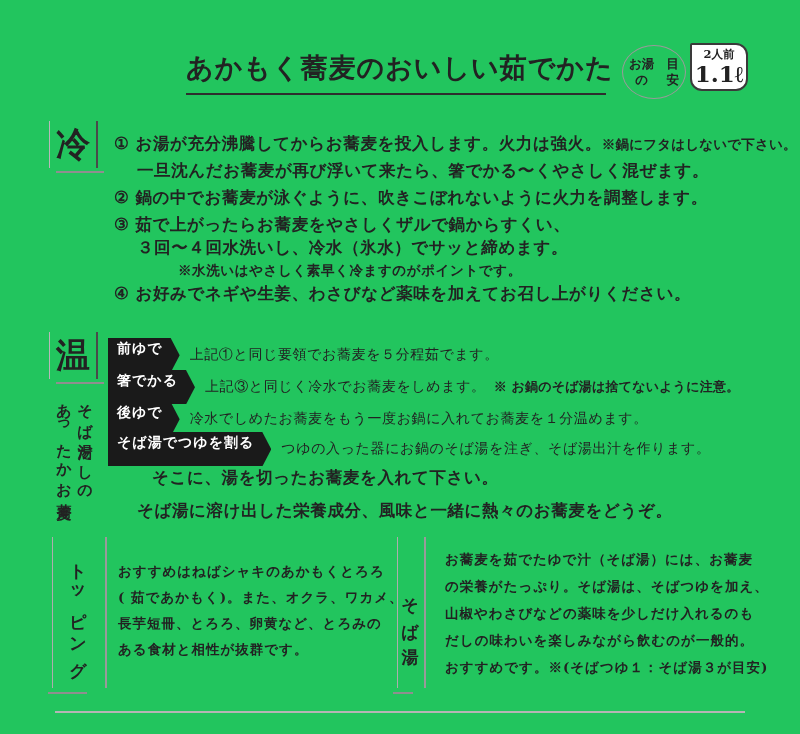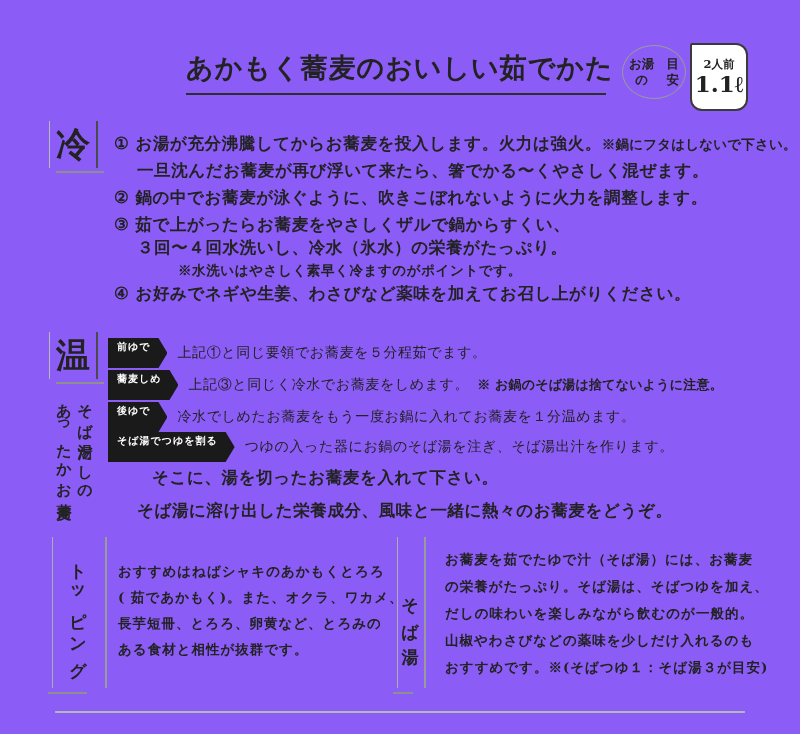--- a/index.html
+++ b/index.html
@@ -1,33 +1,33 @@
 <!DOCTYPE html>
 <html><head>
 <meta charset="utf-8">
 <style>
   html,body{margin:0;padding:0;background:#ffffff;}
   .page{
-    position:relative;width:800px;height:734px;background:#8b5cf6;overflow:hidden;
+    position:relative;width:800px;height:734px;background:#22c55e;overflow:hidden;
     font-family:"DejaVu Serif","Liberation Serif",serif;color:#222222;
   }
   
   .title-wrap{
     position:absolute;top:52px;left:186px;width:420px;text-align:center;
     border-bottom:2px solid #2e2e2e;padding-bottom:9px;
   }
   .title{font-size:27px;font-weight:700;letter-spacing:1px;white-space:nowrap;line-height:32px;}
   .guide-circle{
     position:absolute;left:622px;top:45px;width:62px;height:52px;
     border:1px solid #9a9a9a;border-radius:50%;
     display:flex;flex-direction:row;justify-content:center;align-items:center;
     font-size:12.5px;font-weight:700;line-height:1.3;text-align:center;
   }
   .guide-bubble{
-    position:absolute;left:690px;top:43px;width:58px;height:68px;box-sizing:border-box;
+    position:absolute;left:690px;top:43px;width:58px;height:48px;box-sizing:border-box;
     border:2px solid #3a3a3a;border-radius:2px 12px 12px 12px;
     display:flex;flex-direction:column;align-items:center;justify-content:center;background:#fff;
   }
   .guide-servings{font-size:11.5px;font-weight:700;line-height:1.1;}
   .guide-volume{font-size:23px;font-weight:700;line-height:1.1;}
   
   .label-frame{
     position:absolute;width:49px;height:47px;box-sizing:border-box;
     border-left:1px solid #b8b8b8;border-right:2px solid #4a4a4a;
     display:flex;align-items:center;justify-content:center;
@@ -42,21 +42,21 @@
   .step-line{
     position:absolute;white-space:nowrap;font-size:16.5px;font-weight:700;
     letter-spacing:0.6px;line-height:20px;
   }
   .step-marker{margin-right:6px;}
   .inline-note{font-size:13.5px;letter-spacing:0.2px;text-align:center;}
   .small-line{font-size:13.5px;margin-left:41px;}
   
   .warm-row{position:absolute;display:flex;align-items:center;white-space:nowrap;}
   .badge{
-    background:#1a1a1a;color:#ffffff;font-size:10px;font-weight:700;letter-spacing:1px;
+    background:#1a1a1a;color:#ffffff;font-size:14px;font-weight:700;letter-spacing:1px;
     padding:3px 17px 16px 9px;line-height:1.1;
     clip-path:polygon(0 0,calc(100% - 9px) 0,100% 50%,calc(100% - 9px) 100%,0 100%);
   }
   .warm-text{margin-left:10px;font-size:14px;font-weight:400;letter-spacing:0.6px;text-align:right;}
   .warm-note{margin-left:8px;font-size:13px;font-weight:700;letter-spacing:0.2px;}
   
   .side-caption{
     position:absolute;left:53px;top:393px;height:180px;
     writing-mode:vertical-rl;font-size:15px;font-weight:700;letter-spacing:2.5px;line-height:21px;
   }
@@ -120,42 +120,42 @@
   <div class="step-line" id="cl1">
     <span>一旦沈んだお蕎麦が再び浮いて来たら、箸でかる〜くやさしく混ぜます。</span>
   </div>
   <div class="step-line" id="cl2">
     <span class="step-marker">②</span><span>鍋の中でお蕎麦が泳ぐように、吹きこぼれないように火力を調整します。</span>
   </div>
   <div class="step-line" id="cl3">
     <span class="step-marker">③</span><span>茹で上がったらお蕎麦をやさしくザルで鍋からすくい、</span>
   </div>
   <div class="step-line" id="cl4">
-    <span>３回〜４回水洗いし、冷水（氷水）の栄養がたっぷり。</span>
+    <span>３回〜４回水洗いし、冷水（氷水）でサッと締めます。</span>
   </div>
   <div class="step-line small-line" id="cl5">
     <span>※水洗いはやさしく素早く冷ますのがポイントです。</span>
   </div>
   <div class="step-line" id="cl6">
     <span class="step-marker">④</span><span>お好みでネギや生姜、わさびなど薬味を加えてお召し上がりください。</span>
   </div>
 
   <div class="label-frame" id="warm-label">温</div>
 
   <div class="side-caption">
     <div>そば湯だしの</div>
     <div>あったかお蕎麦</div>
   </div>
 
   <div class="warm-row" id="wr0">
     <span class="badge">前ゆで</span>
     <span class="warm-text">上記①と同じ要領でお蕎麦を５分程茹でます。</span>
   </div>
   <div class="warm-row" id="wr1">
-    <span class="badge">蕎麦しめ</span>
+    <span class="badge">箸でかる</span>
     <span class="warm-text">上記③と同じく冷水でお蕎麦をしめます。</span>
     <span class="warm-note">※ お鍋のそば湯は捨てないように注意。</span>
   </div>
   <div class="warm-row" id="wr2">
     <span class="badge">後ゆで</span>
     <span class="warm-text">冷水でしめたお蕎麦をもう一度お鍋に入れてお蕎麦を１分温めます。</span>
   </div>
   <div class="warm-row" id="wr3">
     <span class="badge">そば湯でつゆを割る</span>
     <span class="warm-text">つゆの入った器にお鍋のそば湯を注ぎ、そば湯出汁を作ります。</span>
@@ -176,20 +176,20 @@
     <div>長芋短冊、とろろ、卵黄など、とろみの</div>
     <div>ある食材と相性が抜群です。</div>
   </div>
 
   <div class="vlabel-frame" id="sobayu-label">
     <span class="vlabel">そば湯</span>
   </div>
   <div class="text-block" id="sobayu-text">
     <div>お蕎麦を茹でたゆで汁（そば湯）には、お蕎麦</div>
     <div>の栄養がたっぷり。そば湯は、そばつゆを加え、</div>
+    <div>山椒やわさびなどの薬味を少しだけ入れるのも</div>
     <div>だしの味わいを楽しみながら飲むのが一般的。</div>
-    <div>山椒やわさびなどの薬味を少しだけ入れるのも</div>
     <div>おすすめです。※(そばつゆ１：そば湯３が目安)</div>
   </div>
 
   <div class="bottom-rule"></div>
 
 </div>
 
 </body></html>

